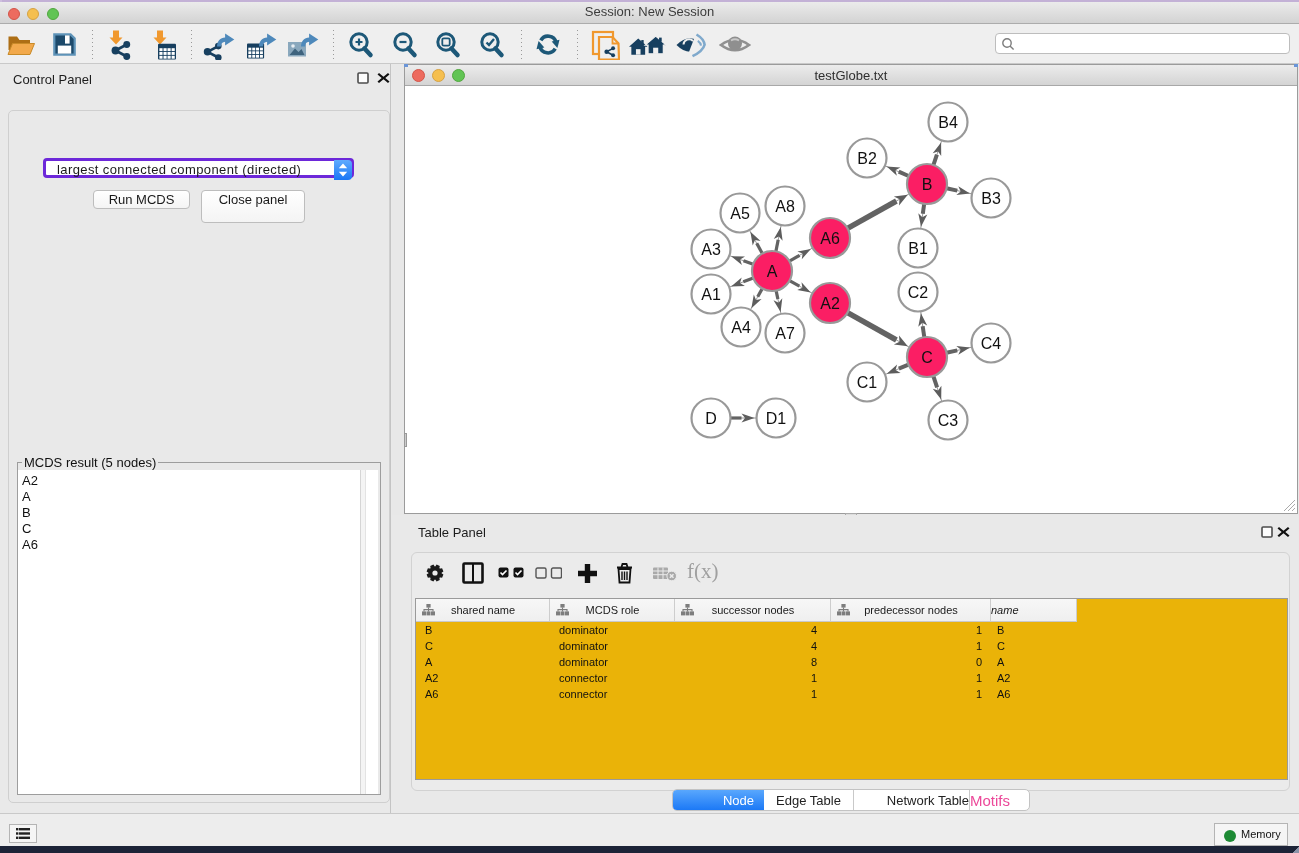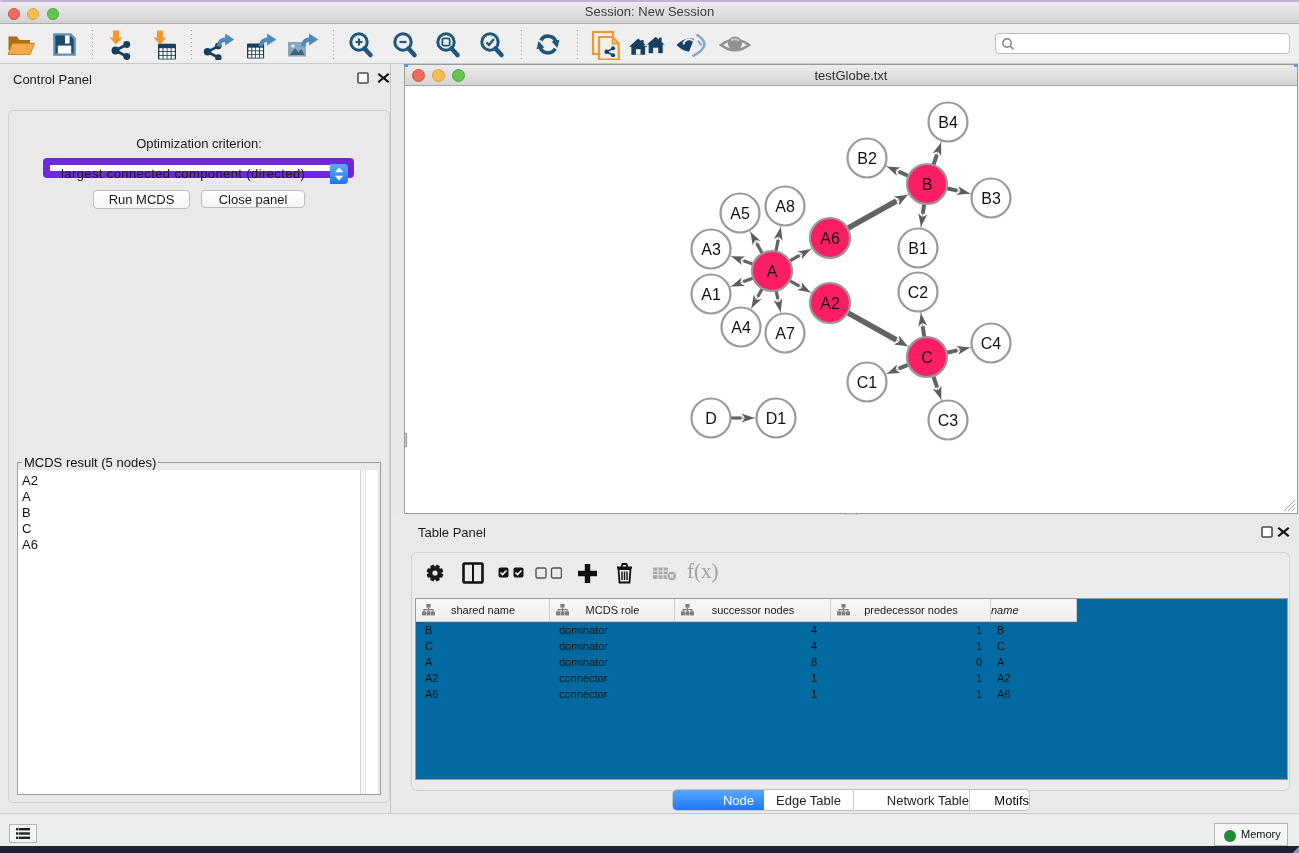--- a/index.html
+++ b/index.html
@@ -176,33 +176,32 @@
 
   <svg class="abs" style="left:357px;top:8px" width="12" height="12" viewBox="0 0 12 12">
       <rect x="1" y="1" width="10" height="10" fill="#fdfdfd" stroke="#4c4c4c" stroke-width="1.6" rx="1"></rect>
     </svg>
   <svg class="abs" style="left:377px;top:8px" width="13" height="12" viewBox="0 0 13 12">
       <path d="M2 1 L6.5 4.7 L11 1 L12.5 2.5 L8.3 6 L12.5 9.5 L11 11 L6.5 7.3 L2 11 L0.5 9.5 L4.7 6 L0.5 2.5 Z" fill="#111"></path>
     </svg>
 
   <div class="abs" style="left:8px;top:46px;width:382px;height:693px;background:#e9e9e9;border:1px solid #cfcfcf;border-radius:5px;"></div>
 
-  <div class="abs" style="left:8px;top:72px;width:382px;text-align:center;font-size:13px;color:#1a1a1a;">Optimization criterion:</div>
-
-  <div class="abs" style="left:43px;top:94px;width:311px;height:20px;background:#fff;border:7px solid #6d28d9;border-radius:4px;">
+
+  <div class="abs" style="left:43px;top:94px;width:311px;height:20px;background:#fff;border:3px solid #6d28d9;border-radius:4px;">
     <div style="font-size:13px;color:#1a1a1a;line-height:18px;padding-left:11px;letter-spacing:0.4px;">largest connected component (directed)</div>
     <div class="abs" style="right:-1px;top:-1px;width:18px;height:20px;background:linear-gradient(#5fabfe,#1a76f5);border-radius:0 4px 4px 0;">
       <svg width="18" height="20" viewBox="0 0 18 20">
           <path d="M4.8 8.3 L9 3.6 L13.2 8.3 Z M4.8 11.7 L9 16.4 L13.2 11.7 Z" fill="#fff"></path>
         </svg>
     </div>
   </div>
 
   <div class="abs" style="left:93px;top:126px;width:97px;height:19px;background:linear-gradient(#ffffff,#f4f4f4);border:1px solid #bdbdbd;border-radius:4px;text-align:center;font-size:13px;line-height:17px;color:#1a1a1a;">Run MCDS</div>
-  <div class="abs" style="left:201px;top:126px;width:104px;height:18px;background:linear-gradient(#ffffff,#f4f4f4);border:1px solid #bdbdbd;border-radius:4px;text-align:center;font-size:13px;line-height:17px;color:#1a1a1a;">Close panel</div>
+  <div class="abs" style="left:201px;top:126px;width:104px;height:33px;background:linear-gradient(#ffffff,#f4f4f4);border:1px solid #bdbdbd;border-radius:4px;text-align:center;font-size:13px;line-height:17px;color:#1a1a1a;">Close panel</div>
 
   <div class="abs" style="left:17px;top:398px;width:364px;height:333px;border:1px solid #9d9d9d;"></div>
   <div class="abs" style="left:22px;top:391px;background:#e9e9e9;padding:0 2px;font-size:13px;color:#111;">MCDS result (5 nodes)</div>
   <div class="abs" style="left:18px;top:406px;width:360px;height:324px;background:#fff;font-size:13px;color:#111;padding:3px 0 0 4px;line-height:16px;">A2<br>A<br>B<br>C<br>A6</div>
   <div class="abs" style="left:360px;top:406px;width:6px;height:324px;background:#f4f4f4;border-left:1px solid #d5d5d5;border-right:1px solid #e3e3e3;"></div>
 </div>
 
 <div class="abs" style="left:392px;top:64px;width:907px;height:749px;background:#e8e8e8;"></div>
 
 <div class="abs" style="left:404px;top:64px;width:894px;height:450px;background:#fff;border:1px solid #9b9b9b;">
@@ -376,21 +375,21 @@
         <g fill="#a9a9a9">
           <rect x="0" y="2.5" width="15" height="11.5" rx="1"></rect>
         </g>
         <path d="M0 6 H15 M0 9.7 H15 M5 2.5 V14 M10 2.5 V14" stroke="#ebebeb" stroke-width="1"></path>
         <circle cx="18.7" cy="11" r="4.8" fill="#a9a9a9" stroke="#ebebeb" stroke-width="1"></circle>
         <path d="M16.9 9.2 L20.5 12.8 M20.5 9.2 L16.9 12.8" stroke="#ebebeb" stroke-width="1.5"></path>
       </svg>
       <div class="abs" style="left:276px;top:2px;font-family:'Liberation Serif',serif;font-size:21px;color:#a0a0a0;">f(x)</div>
     </div>
 
-  <div class="abs" style="left:23px;top:83px;width:873px;height:182px;background:#0369a1;border:1px solid #9a9a9a;overflow:hidden;">
+  <div class="abs" style="left:23px;top:83px;width:873px;height:182px;background:#eab308;border:1px solid #9a9a9a;overflow:hidden;">
     <div class="abs" id="thead" style="left:0;top:0;width:661px;height:23px;background:linear-gradient(#f7f7f7,#efefef);border-bottom:1px solid #c9c9c9;">
         <div class="abs" style="left:0px;top:0;width:134px;height:22px;border-right:1px solid #cdcdcd;"></div>
         <svg class="abs" style="left:6px;top:5px" width="13" height="12" viewBox="0 0 13 12">
           <g fill="#7d7d7d">
             <rect x="4.4" y="0" width="4.2" height="3.6"></rect>
             <rect x="0" y="7.4" width="4" height="4"></rect>
             <rect x="4.5" y="7.4" width="4" height="4"></rect>
             <rect x="9" y="7.4" width="4" height="4"></rect>
             <path d="M6.5 3.6 V5.6 M2 7.4 V5.6 H11 V7.4 M6.5 5.6 V7.4" stroke="#7d7d7d" stroke-width="1.1" fill="none"></path>
           </g>
@@ -458,21 +457,21 @@
         <div class="abs" style="left:259px;top:66px;width:142px;text-align:right;">1</div>
         <div class="abs" style="left:415px;top:66px;width:151px;text-align:right;">1</div>
         <div class="abs" style="left:581px;top:66px;">A6</div>
       </div>
   </div>
 
   <div class="abs" style="left:280px;top:274px;height:22px;display:flex;border:1px solid #c3c3c3;border-radius:5px;overflow:hidden;background:#fff;">
     <div style="width:91px;text-align:center;font-size:13px;line-height:21px;color:#fff;background:linear-gradient(#59a7fd,#1c79f6);padding-left:40px;">Node Table</div>
     <div style="width:90px;text-align:center;font-size:13px;line-height:21px;color:#222;border-right:1px solid #c9c9c9;">Edge Table</div>
     <div style="width:116px;text-align:right;font-size:13px;line-height:21px;color:#222;border-right:1px solid #c9c9c9;">Network Table</div>
-    <div style="width:59px;text-align:right;font-size:13px;line-height:21px;color:#000000;">Motifs</div>
+    <div style="width:59px;text-align:left;font-size:15px;line-height:21px;color:#ec4899;">Motifs</div>
   </div>
 </div>
 
 <div class="abs" style="left:0;top:813px;width:1299px;height:33px;background:#ededed;border-top:1px solid #c9c9c9;">
   <div class="abs" style="left:9px;top:10px;width:28px;height:19px;background:#f5f5f5;border:1px solid #b4b4b4;">
     <svg width="26" height="17" viewBox="0 0 26 17">
         <g fill="#222">
           <rect x="9" y="3" width="11" height="2.4"></rect>
           <rect x="9" y="7.3" width="11" height="2.4"></rect>
           <rect x="9" y="11.6" width="11" height="2.4"></rect>

